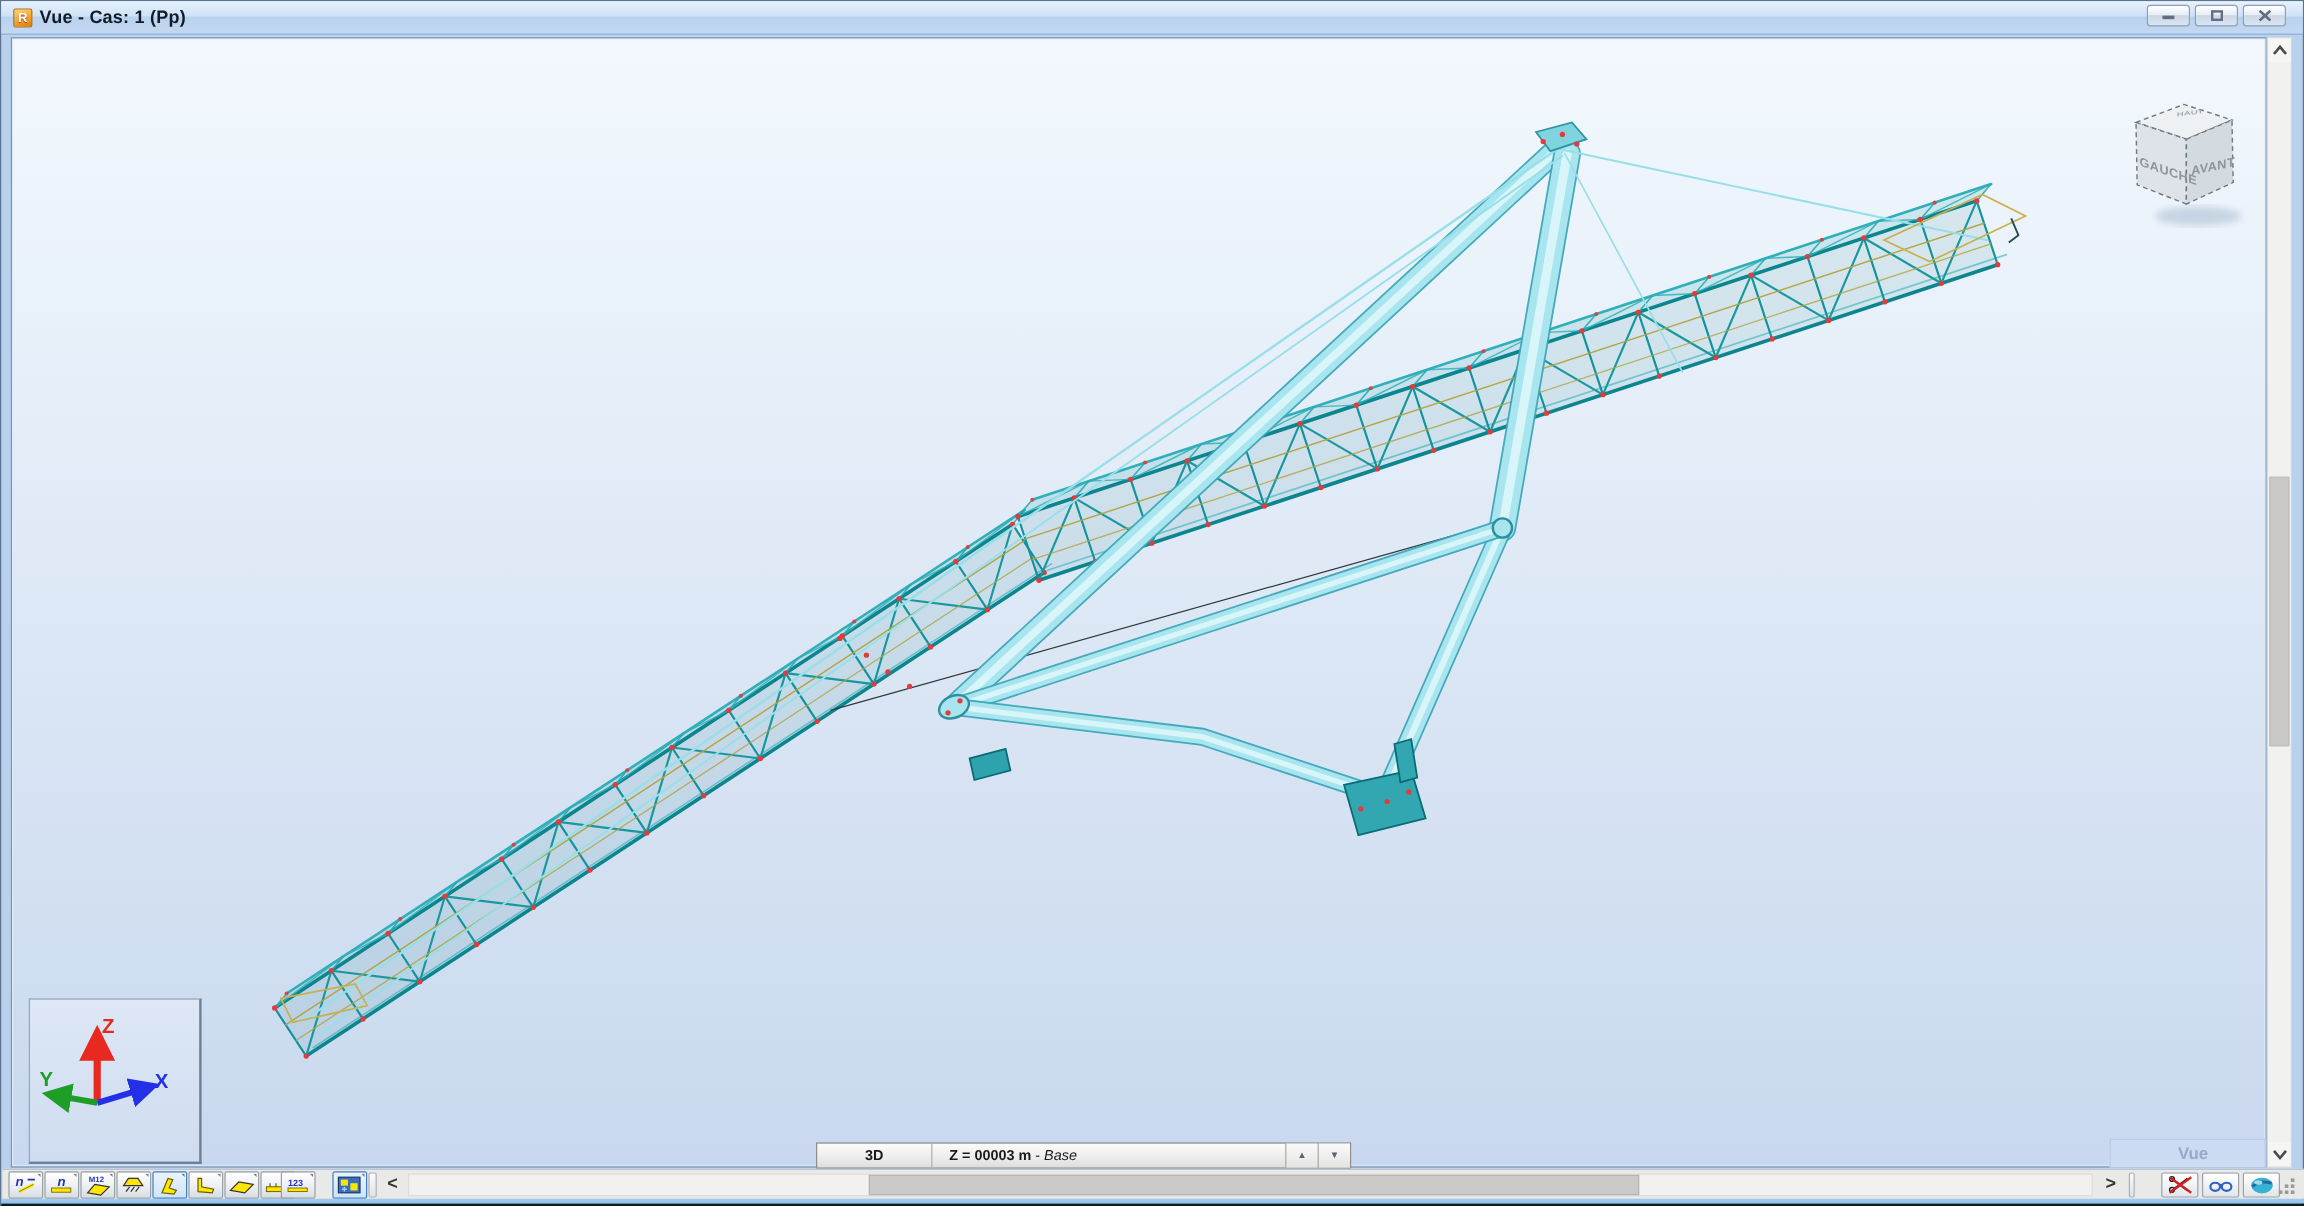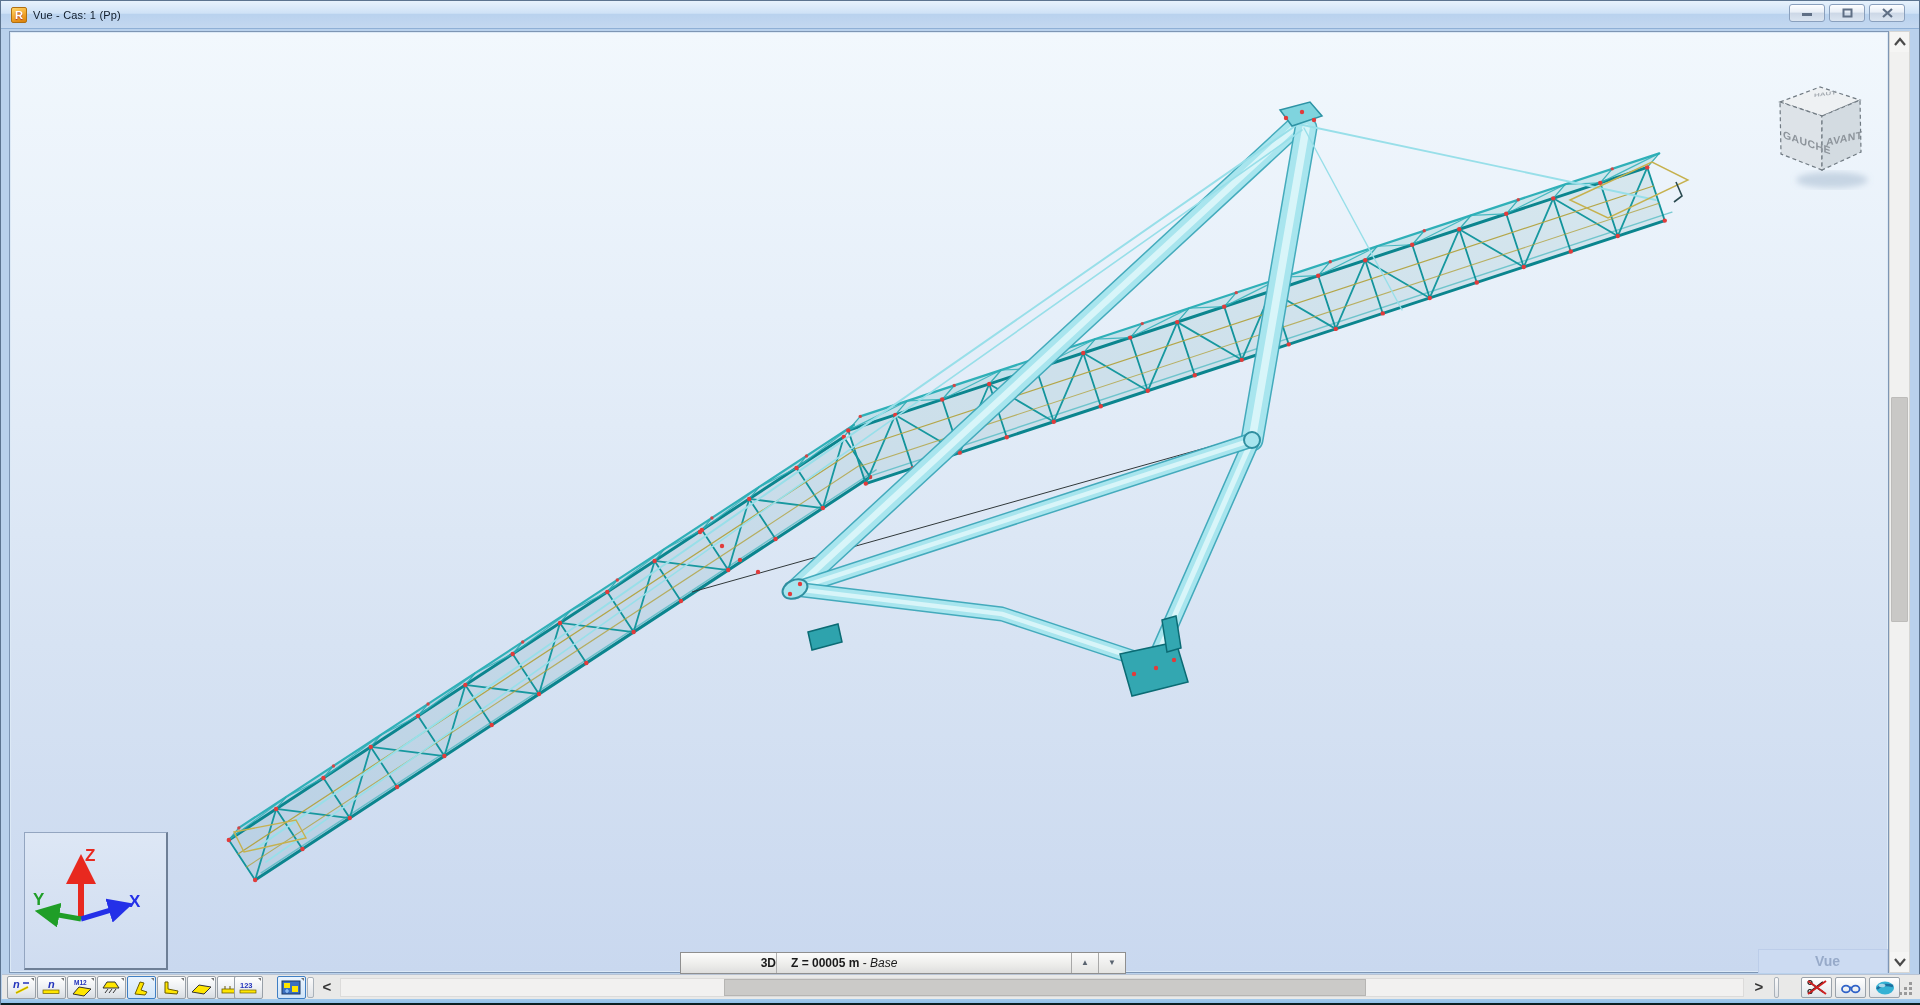--- a/index.html
+++ b/index.html
@@ -10,21 +10,21 @@
 
   
   .titlebar { position:absolute; left:0; top:0; width:100%; height:28px;
     background:linear-gradient(180deg,#e7f2fc 0%,#cfe2f6 45%,#b9d2ee 50%,#c4d8f0 100%);
     border-bottom:1px solid #8fb0d6; display:flex; align-items:center; }
   .app-icon { width:16px; height:16px; margin:0 6px 0 10px; border-radius:2px;
     background:linear-gradient(160deg,#ffd66a 0%,#f2a52a 55%,#d97f08 100%);
     border:1px solid #b06f10; color:#fff; font-weight:bold; font-size:11px;
     display:flex; align-items:center; justify-content:center;
     text-shadow:0 1px 1px #a33; }
-  .title-text { font-size:11px; color:#101c2a; font-weight:normal; letter-spacing:.2px; }
+  .title-text { font-size:15px; color:#101c2a; font-weight:bold; letter-spacing:.2px; }
   .win-buttons { position:absolute; right:14px; top:3px; display:flex; gap:4px; }
   .win-btn { width:36px; height:18px; border:1px solid #8aa0bd; border-radius:3px;
     background:linear-gradient(180deg,#fdfeff 0%,#e8eef6 45%,#ccd7e6 50%,#dbe5f1 100%);
     display:flex; align-items:center; justify-content:center; box-shadow:0 1px 1px rgba(255,255,255,.7) inset; }
   .win-btn svg { display:block; }
 
   
   .viewport { position:absolute; left:8px; top:30px; width:1880px; height:942px;
     background:linear-gradient(180deg,#f2f8fd 0%,#e6eff9 30%,#d7e3f3 65%,#c9d8ef 100%);
     border:1px solid #7e96b4; box-shadow:0 0 0 1px #dce9f6 inset; }
@@ -35,21 +35,21 @@
 
   
   .axis-box { position:absolute; left:14px; top:800px; width:144px; height:138px;
     background:linear-gradient(180deg,#dde7f5 0%,#cfdcf0 100%);
     border:1px solid #93a5c0; border-right:2px solid #6e7f96; border-bottom:2px solid #6e7f96; }
 
   
   .level-bar { position:absolute; left:670px; top:920px; width:446px; height:22px;
     display:flex; border:1px solid #8f8f8f;
     background:linear-gradient(180deg,#fcfcfc 0%,#ececea 60%,#dededd 100%); }
-  .level-cell-mode { width:96px; text-align:right; line-height:20px; font-size:12px;
+  .level-cell-mode { width:96px; text-align:center; line-height:20px; font-size:12px;
     font-weight:bold; color:#1a1a1a; border-right:1px solid #b0b0b0; }
   .level-cell-z { flex:1; line-height:20px; font-size:12px; color:#1a1a1a; padding-left:14px; }
   .level-cell-z b { font-weight:bold; }
   .level-cell-z i { }
   .spin-btn { width:27px; height:100%; border-left:1px solid #a8a8a8;
     background:linear-gradient(180deg,#fafafa 0%,#e4e4e2 100%);
     font-size:8px; color:#5a6470; text-align:center; line-height:20px; }
 
   
   .vue-tab { position:absolute; left:1748px; top:917px; width:130px; height:24px;
@@ -419,21 +419,21 @@
         <line x1="56" y1="86" x2="22" y2="80" stroke="#1f9e27" stroke-width="5" marker-end="url(#my)"></line>
         <text x="60" y="28" font-size="17" font-weight="bold" fill="#e8291f">Z</text>
         <text x="104" y="74" font-size="17" font-weight="bold" fill="#2430e8">X</text>
         <text x="8" y="72" font-size="17" font-weight="bold" fill="#1f9e27">Y</text>
       </svg>
     </div>
 
     <div class="level-bar">
       <div class="level-cell-mode">3D</div>
       <div class="level-cell-z">
-        <b>Z = 00005 m</b>
+        <b>Z = 00003 m</b>
         <span> </span><span>-</span><span> </span>
         <i>Base</i>
       </div>
       <div class="spin-btn">▲</div>
       <div class="spin-btn">▼</div>
     </div>
 
     <div class="vue-tab">Vue</div>
   </div>
 

